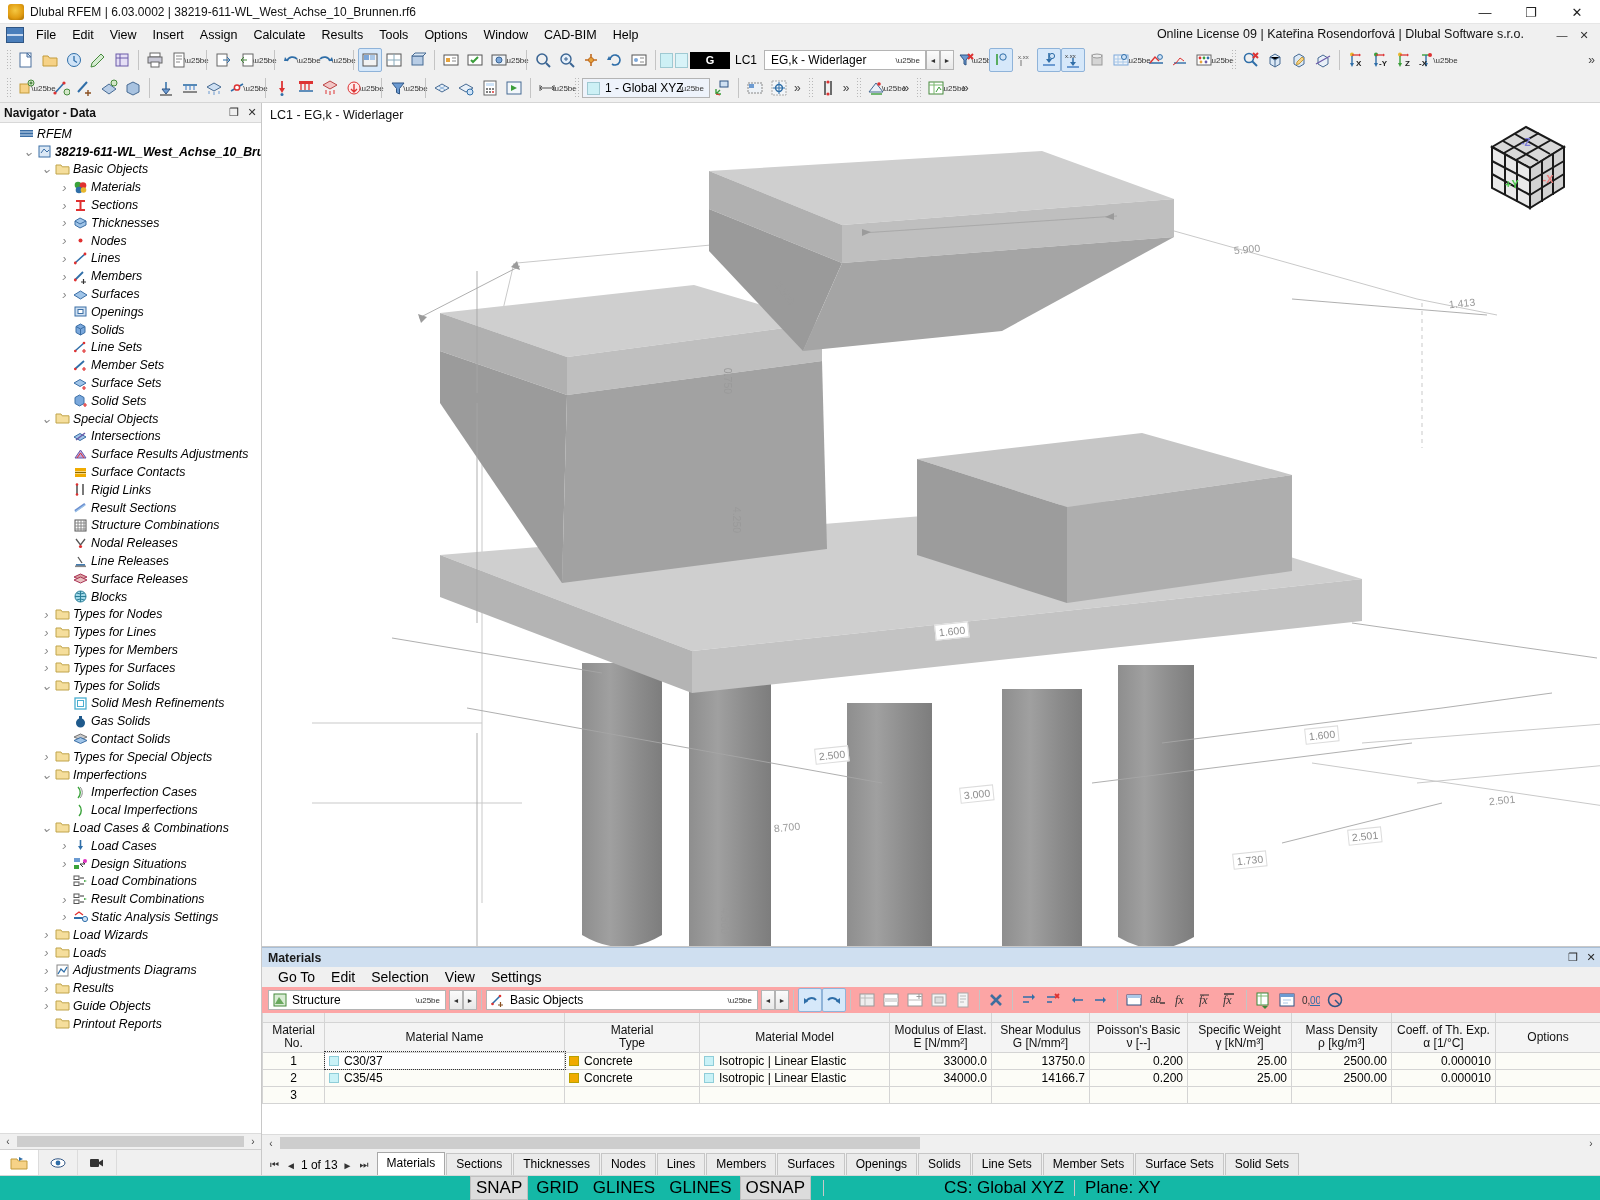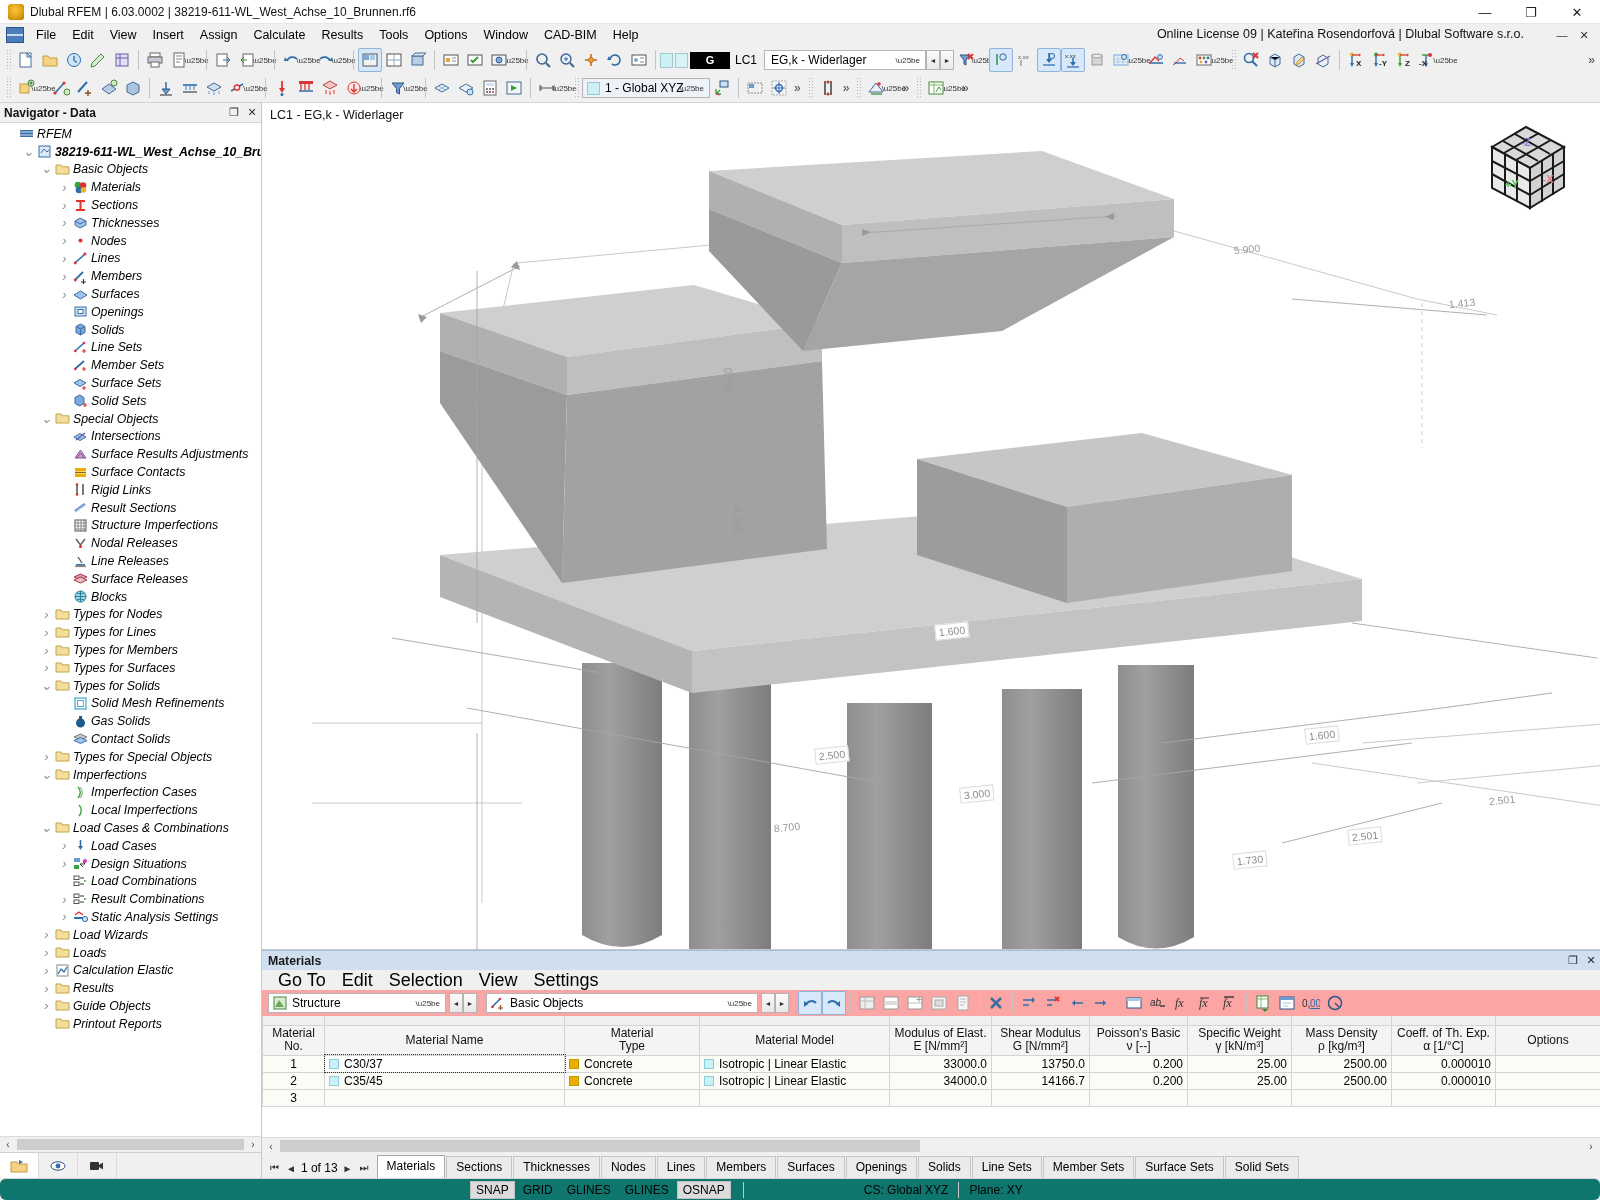--- a/index.html
+++ b/index.html
@@ -110,21 +110,21 @@
   .dimbox { position:absolute; font-size:10.5px; color:#8d8d8d; background:#fff; padding:1px 3px;
             border:1px solid #dcdcdc; white-space:nowrap; }
 
   
   .dock { flex: 0 0 228px; display:flex; flex-direction:column; background:#f0f0f0; min-height:0; }
   .dock-hd { height: 20px; background:#cfdff0; display:flex; align-items:center; padding-left:6px;
              border-top:1px solid #a8bed6; }
   .dock-hd .t { font-weight:bold; font-size:12.3px; flex:1; color:#1a1a1a; }
   .dock-hd .b { width:18px; text-align:center; font-size:11px; color:#2b2b2b; }
   .dock-menu { height: 20px; display:flex; align-items:center; background:#f0f0f0; padding-left:8px; }
-  .dock-menu span { padding:2px 8px; font-size:18px; }
+  .dock-menu span { padding:2px 8px; font-size:14px; }
   .dock-tb { height: 26px; display:flex; align-items:center; background:#fca5a5; padding: 0 6px; }
   .dk-combo { width: 178px; height:20px; background:#fff; border:1px solid #b4b4b4;
               display:flex; align-items:center; gap:5px; padding-left:4px; font-size:12px; position:relative; }
   .dk-combo .dn { position:absolute; right:5px; font-size:8px; color:#333; }
 
   .tbl-wrap { flex:1 1 auto; background:#fff; overflow:hidden; display:flex; flex-direction:column; }
   table.mt { border-collapse:collapse; width: 1338px; table-layout:fixed; }
   table.mt th, table.mt td { border:1px solid #d4d4d4; font-size:12px; font-weight:normal; padding:1px 4px; height:17px;}
   table.mt thead tr.spacer th { height: 9px; background:#efefef; border-top:none; padding:0; }
   table.mt thead tr.hdr th { background:#f4f4f4; text-align:center; vertical-align:middle; height: 30px; line-height:13px; color:#111;}
@@ -142,22 +142,22 @@
   .h-sb .fill { flex:1; }
 
   .tabrow { height: 24px; display:flex; align-items:flex-end; background:#f0f0f0; padding-left:4px; }
   .pager { display:flex; align-items:center; gap:3px; padding: 0 6px 3px 2px; font-size:12px; }
   .pager .nv { font-size:10px; color:#333; padding:0 2px;}
   .dtab { padding: 3px 9px 4px; font-size:12px; border:1px solid #c6c6c6; border-bottom:none;
           background:#ebebeb; margin-right:1px; }
   .dtab.sel { background:#fff; border-color:#a8a8a8; padding-bottom:5px; }
 
   
-  .status { flex: 0 0 22px; display:flex; align-items:center; background:#0f766e;
-            border-top:1px solid #d6d6d6; font-size:12px;border-radius:6px; }
+  .status { flex: 0 0 22px; display:flex; align-items:center; background:#14b8a6;
+            border-top:1px solid #d6d6d6; font-size:17px; }
   .status .pad { width: 470px; flex:0 0 470px; }
   .sbtn { padding: 2px 6px; margin-right:2px; }
   .sbtn.on { background:#dcdcdc; border:1px solid #c0c0c0; padding:1px 5px; }
   .status .gap1 { width: 110px; }
   .status .sepv { width:1px; height:16px; background:#c8c8c8; margin:0 10px; }
 </style>
 </head>
 <body>
 
 <div id="app">
@@ -959,21 +959,21 @@
           </div>
           <div class="row">
             <div style="width: 58px; flex: 0 0 58px;"></div>
             <div class="tw"></div>
             <div class="ic">
               <svg width="15" height="15" viewBox="0 0 15 15">
                 <rect x="2" y="2" width="11" height="11" fill="#fff" stroke="#555"></rect>
                 <path d="M5 2v11M8 2v11M11 2v11M2 5h11M2 8h11M2 11h11" stroke="#888"></path>
               </svg>
             </div>
-            <div class="lbl">Structure Imperfections</div>
+            <div class="lbl">Structure Combinations</div>
           </div>
           <div class="row">
             <div style="width: 58px; flex: 0 0 58px;"></div>
             <div class="tw"></div>
             <div class="ic">
               <svg width="15" height="15" viewBox="0 0 15 15">
                 <path d="M3 3l4.5 6L12 3" stroke="#555" fill="none" stroke-width="1.3"></path>
                 <circle cx="7.5" cy="10.5" r="1.6" fill="#e03030"></circle>
               </svg>
             </div>
@@ -1230,21 +1230,21 @@
           </div>
           <div class="row">
             <div style="width: 40px; flex: 0 0 40px;"></div>
             <div class="tw" style="font-size: 13px;">›</div>
             <div class="ic">
               <svg width="15" height="15" viewBox="0 0 15 15">
                 <rect x="2" y="2" width="11" height="11" fill="#fff" stroke="#888"></rect>
                 <path d="M3 11l3-5 3 3 3-5" stroke="#2f6ea8" fill="none" stroke-width="1.3"></path>
               </svg>
             </div>
-            <div class="lbl">Calculation Elastic</div>
+            <div class="lbl">Adjustments Diagrams</div>
           </div>
           <div class="row">
             <div style="width: 40px; flex: 0 0 40px;"></div>
             <div class="tw" style="font-size: 13px;">›</div>
             <div class="ic">
               <svg width="15" height="15" viewBox="0 0 15 15">
                 <path d="M1 3h5l1.2 1.8H14V12H1z" fill="#f5de9c" stroke="#c0a44a"></path>
               </svg>
             </div>
             <div class="lbl">Results</div>

